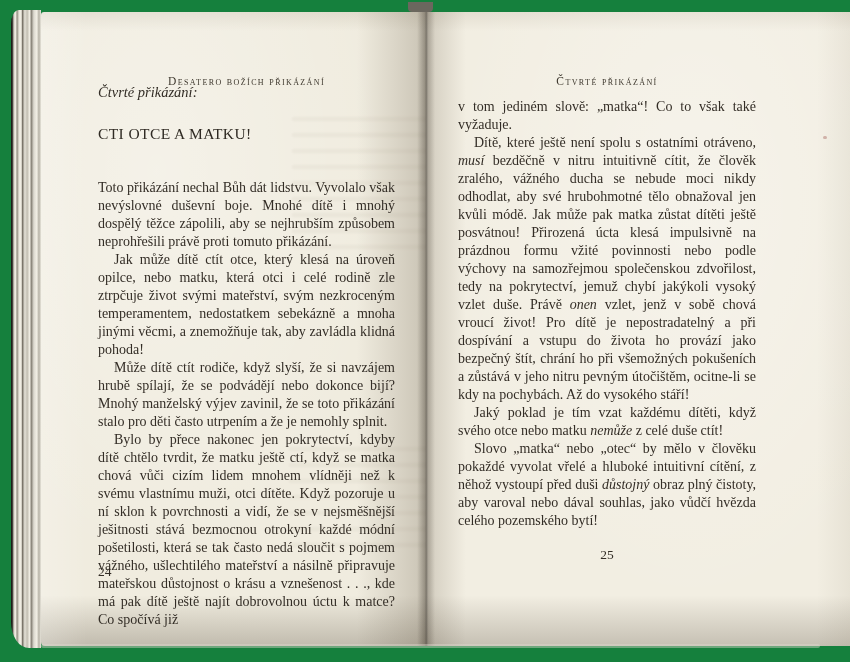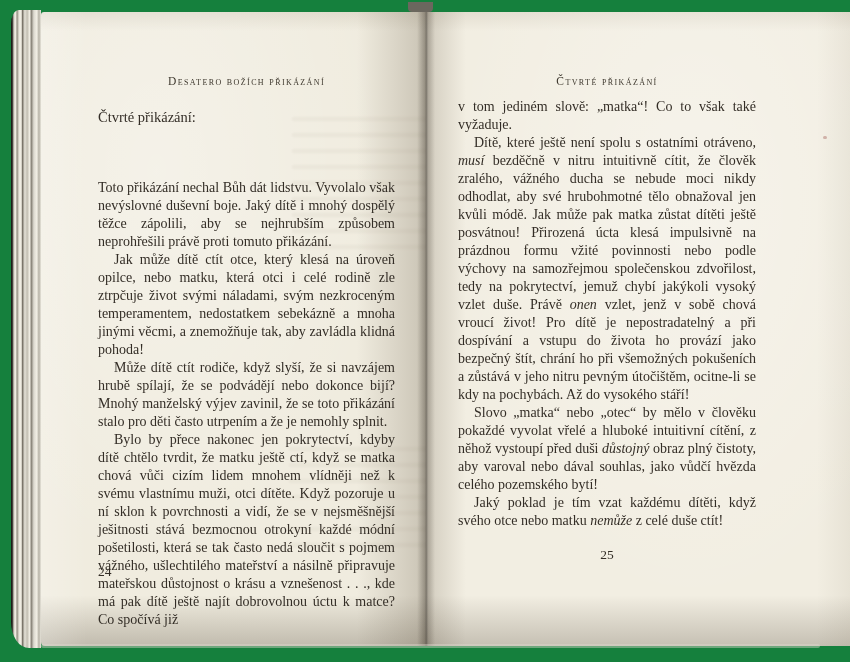--- a/index.html
+++ b/index.html
@@ -63,22 +63,22 @@
   }
   
   .running-head{
     position:absolute;top:63px;font-variant:small-caps;
     font-size:11.5px;letter-spacing:1.4px;color:#3c362c;text-align:center;
     white-space:nowrap;
   }
   .page-left .running-head{left:57px;width:297px;}
   .page-right .running-head{left:32px;width:298px;}
   .chapter-label{
-    position:absolute;left:57px;top:97px;width:297px;
-    font-size:14.5px;color:#332d26;
+    position:absolute;left:57px;top:72px;width:297px;
+    font-style:italic;font-size:14.5px;color:#332d26;
   }
   .chapter-title{
     position:absolute;left:57px;top:113px;width:297px;
     font-size:15.5px;letter-spacing:.4px;color:#2f2a23;
   }
   .body-text{
     position:absolute;font-size:14px;line-height:18px;
     text-align:justify;color:#332d26;
   }
   .page-left .body-text{left:57px;top:167px;width:297px;}
@@ -107,38 +107,39 @@
 
 <div class="stage">
 
   <div class="edge-left"></div>
   <div class="edge-right"></div>
   <div class="spine-notch"></div>
 
   <div class="page page-left">
     <div class="running-head">Desatero božích přikázání</div>
     <div class="chapter-label">Čtvrté přikázání:</div>
+    <div class="chapter-title">CTI OTCE A MATKU!</div>
     <div class="body-text">
-        <p class="para"><span>Toto přikázání nechal Bůh dát lidstvu. Vyvolalo však nevýslovné duševní boje. Jaký dítě i mnohý dospělý těžce zápolili, aby se nejhrubším způsobem neprohřešili právě proti tomuto přikázání.</span></p>
-        <p class="para indent"><span>Jak může dítě ctít otce, který klesá na úroveň opilce, nebo matku, která otci i celé rodině zle ztrpčuje život svými náladami, svým nezkroceným temperamentem, nedostatkem sebekázně a mnoha jinými věcmi, a znemožňuje tak, aby zavládla klidná pohoda!</span></p>
+        <p class="para"><span>Toto přikázání nechal Bůh dát lidstvu. Vyvolalo však nevýslovné duševní boje. Mnohé dítě i mnohý dospělý těžce zápolili, aby se nejhrubším způsobem neprohřešili právě proti tomuto přikázání.</span></p>
+        <p class="para indent"><span>Jak může dítě ctít otce, který klesá na úroveň opilce, nebo matku, která otci i celé rodině zle ztrpčuje život svými mateřství, svým nezkroceným temperamentem, nedostatkem sebekázně a mnoha jinými věcmi, a znemožňuje tak, aby zavládla klidná pohoda!</span></p>
         <p class="para indent"><span>Může dítě ctít rodiče, když slyší, že si navzájem hrubě spílají, že se podvádějí nebo dokonce bijí? Mnohý manželský výjev zavinil, že se toto přikázání stalo pro děti často utrpením a že je nemohly splnit.</span></p>
         <p class="para indent"><span>Bylo by přece nakonec jen pokrytectví, kdyby dítě chtělo tvrdit, že matku ještě ctí, když se matka chová vůči cizím lidem mnohem vlídněji než k svému vlastnímu muži, otci dítěte. Když pozoruje u ní sklon k povrchnosti a vidí, že se v nejsměšnější ješitnosti stává bezmocnou otrokyní každé módní pošetilosti, která se tak často nedá sloučit s pojmem vážného, ušlechtilého mateřství a násilně připravuje mateřskou důstojnost o krásu a vznešenost&nbsp;.&nbsp;.&nbsp;., kde má pak dítě ještě najít dobrovolnou úctu k matce? Co spočívá již</span></p>
       </div>
     <div class="page-number pn-left">24</div>
     <div class="ghost g1"></div>
     <div class="ghost g2"></div>
   </div>
 
   <div class="page page-right">
     <div class="running-head">Čtvrté přikázání</div>
     <div class="body-text">
         <p class="para"><span>v tom jediném slově: „matka“! Co to však také vyžaduje.</span></p>
         <p class="para indent"><span>Dítě, které ještě není spolu s ostatními otráveno, </span><em>musí</em><span> bezděčně v nitru intuitivně cítit, že člověk zralého, vážného ducha se nebude moci nikdy odhodlat, aby své hrubohmotné tělo obnažoval jen kvůli módě. Jak může pak matka zůstat dítěti ještě posvátnou! Přirozená úcta klesá impulsivně na prázdnou formu vžité povinnosti nebo podle výchovy na samozřejmou společenskou zdvořilost, tedy na pokrytectví, jemuž chybí jakýkoli vysoký vzlet duše. Právě </span><em>onen</em><span> vzlet, jenž v sobě chová vroucí život! Pro dítě je nepostradatelný a při dospívání a vstupu do života ho provází jako bezpečný štít, chrání ho při všemožných pokušeních a zůstává v jeho nitru pevným útočištěm, ocitne-li se kdy na pochybách. Až do vysokého stáří!</span></p>
+        <p class="para indent"><span>Jaký poklad je tím vzat každému dítěti, když svého otce nebo matku </span><em>nemůže</em><span> z celé duše ctít!</span></p>
         <p class="para indent"><span>Slovo „matka“ nebo „otec“ by mělo v člověku pokaždé vyvolat vřelé a hluboké intuitivní cítění, z něhož vystoupí před duši </span><em>důstojný</em><span> obraz plný čistoty, aby varoval nebo dával souhlas, jako vůdčí hvězda celého pozemského bytí!</span></p>
-        <p class="para indent"><span>Jaký poklad je tím vzat každému dítěti, když svého otce nebo matku </span><em>nemůže</em><span> z celé duše ctít!</span></p>
       </div>
     <div class="page-number pn-right">25</div>
 
   </div>
 
   <div class="gutter-shadow"></div>
   <div class="edge-bottom"></div>
   <div class="speck"></div>
 
 </div>

